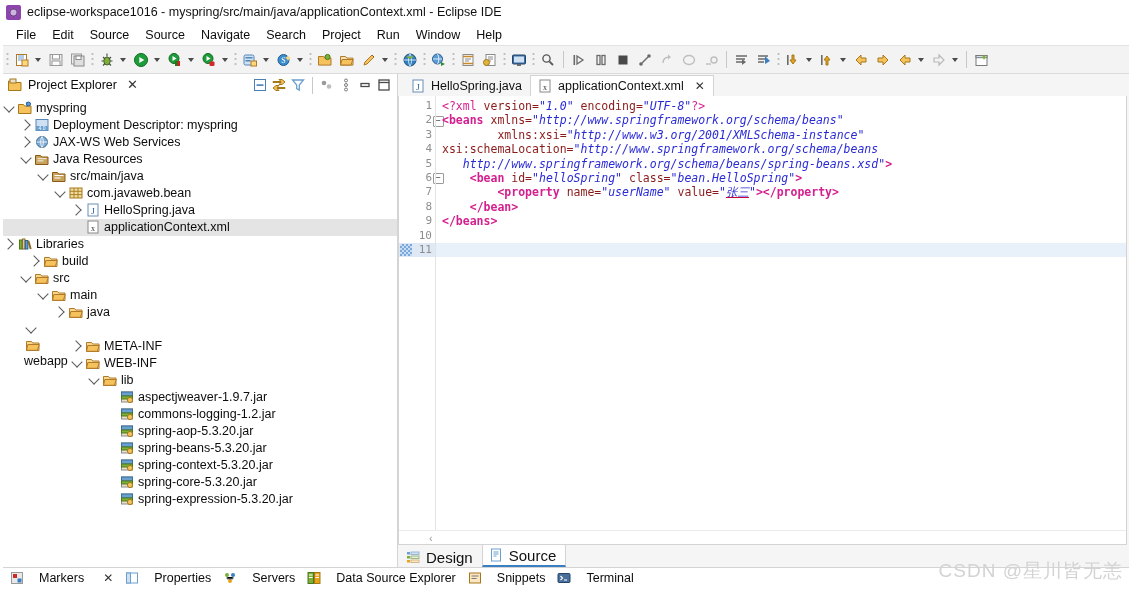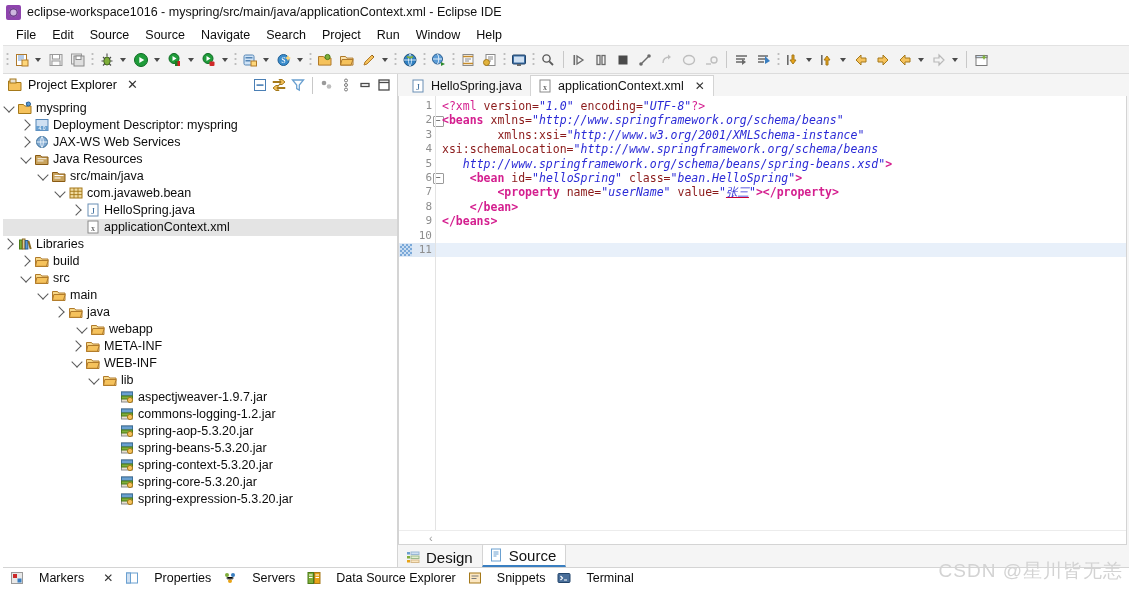--- a/index.html
+++ b/index.html
@@ -581,21 +581,21 @@
             <span class="ico">
               <svg class="ic" viewBox="0 0 16 16">
                 <rect x="2.5" y="4" width="2.6" height="9" fill="#7fae3a" stroke="#4a7a17"></rect>
                 <rect x="5.4" y="3" width="2.6" height="10" fill="#d8c89a" stroke="#8a6a22"></rect>
                 <rect x="8.3" y="4.5" width="2.6" height="8.5" fill="#5b9bd5" stroke="#2a5f93"></rect>
                 <path d="M11.4 5l2.3 8" stroke="#8a6a22" stroke-width="2"></path>
               </svg>
             </span>
             <span class="txt">Libraries</span>
           </div>
-          <div class="node" style="padding-left: 19px;">
+          <div class="node" style="padding-left: 28px;">
             <span class="tw">
               <i class="chev-r"></i>
             </span>
             <span class="ico">
               <svg class="ic" viewBox="0 0 16 16">
                 <path d="M1.5 4.5h5l1.2 1.5H14v7.5H1.5z" fill="#f8d98a" stroke="#b07a2a"></path>
                 <path d="M2.8 7.5h11.4l-1.8 5.8H1.5z" fill="#f5c25c" stroke="#b07a2a"></path>
               </svg>
             </span>
             <span class="txt">build</span>
@@ -629,21 +629,21 @@
               <i class="chev-r"></i>
             </span>
             <span class="ico">
               <svg class="ic" viewBox="0 0 16 16">
                 <path d="M1.5 4.5h5l1.2 1.5H14v7.5H1.5z" fill="#f8d98a" stroke="#b07a2a"></path>
                 <path d="M2.8 7.5h11.4l-1.8 5.8H1.5z" fill="#f5c25c" stroke="#b07a2a"></path>
               </svg>
             </span>
             <span class="txt">java</span>
           </div>
-          <div class="node" style="padding-left: 75px;">
+          <div class="node" style="padding-left: 24px; flex-direction: column;">
             <span class="tw">
               <i class="chev-d"></i>
             </span>
             <span class="ico">
               <svg class="ic" viewBox="0 0 16 16">
                 <path d="M1.5 4.5h5l1.2 1.5H14v7.5H1.5z" fill="#f8d98a" stroke="#b07a2a"></path>
                 <path d="M2.8 7.5h11.4l-1.8 5.8H1.5z" fill="#f5c25c" stroke="#b07a2a"></path>
               </svg>
             </span>
             <span class="txt">webapp</span>

